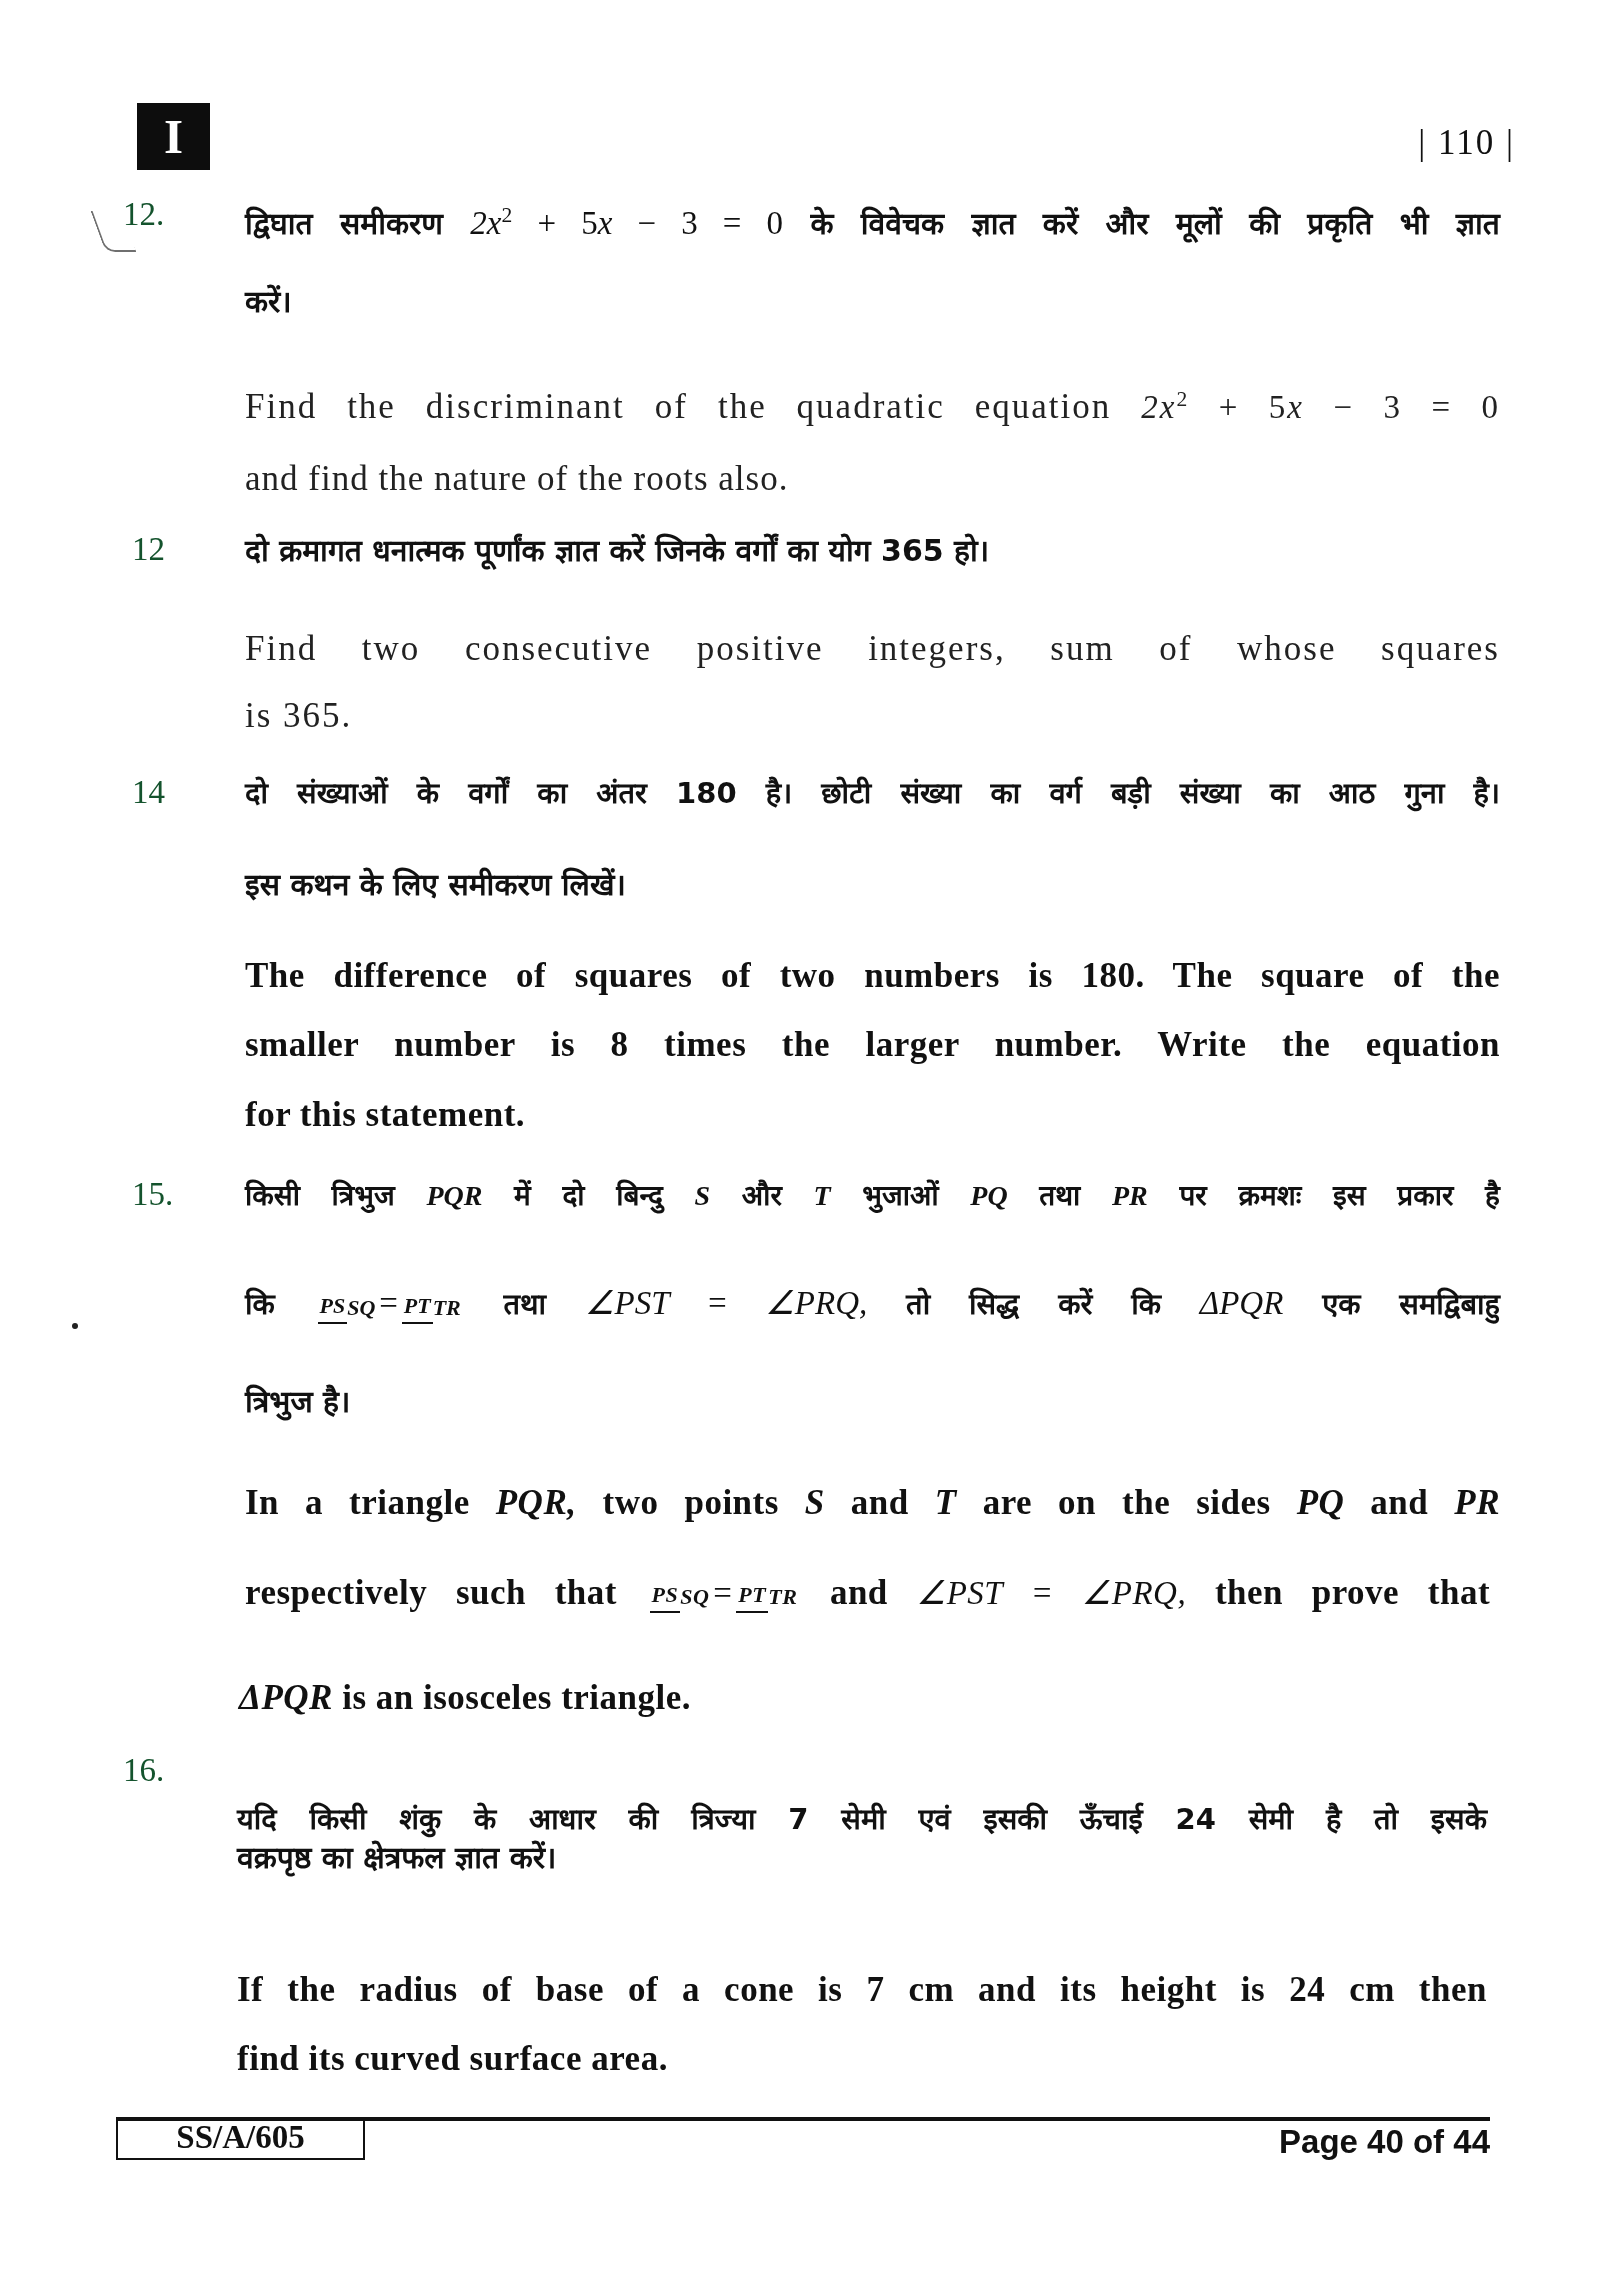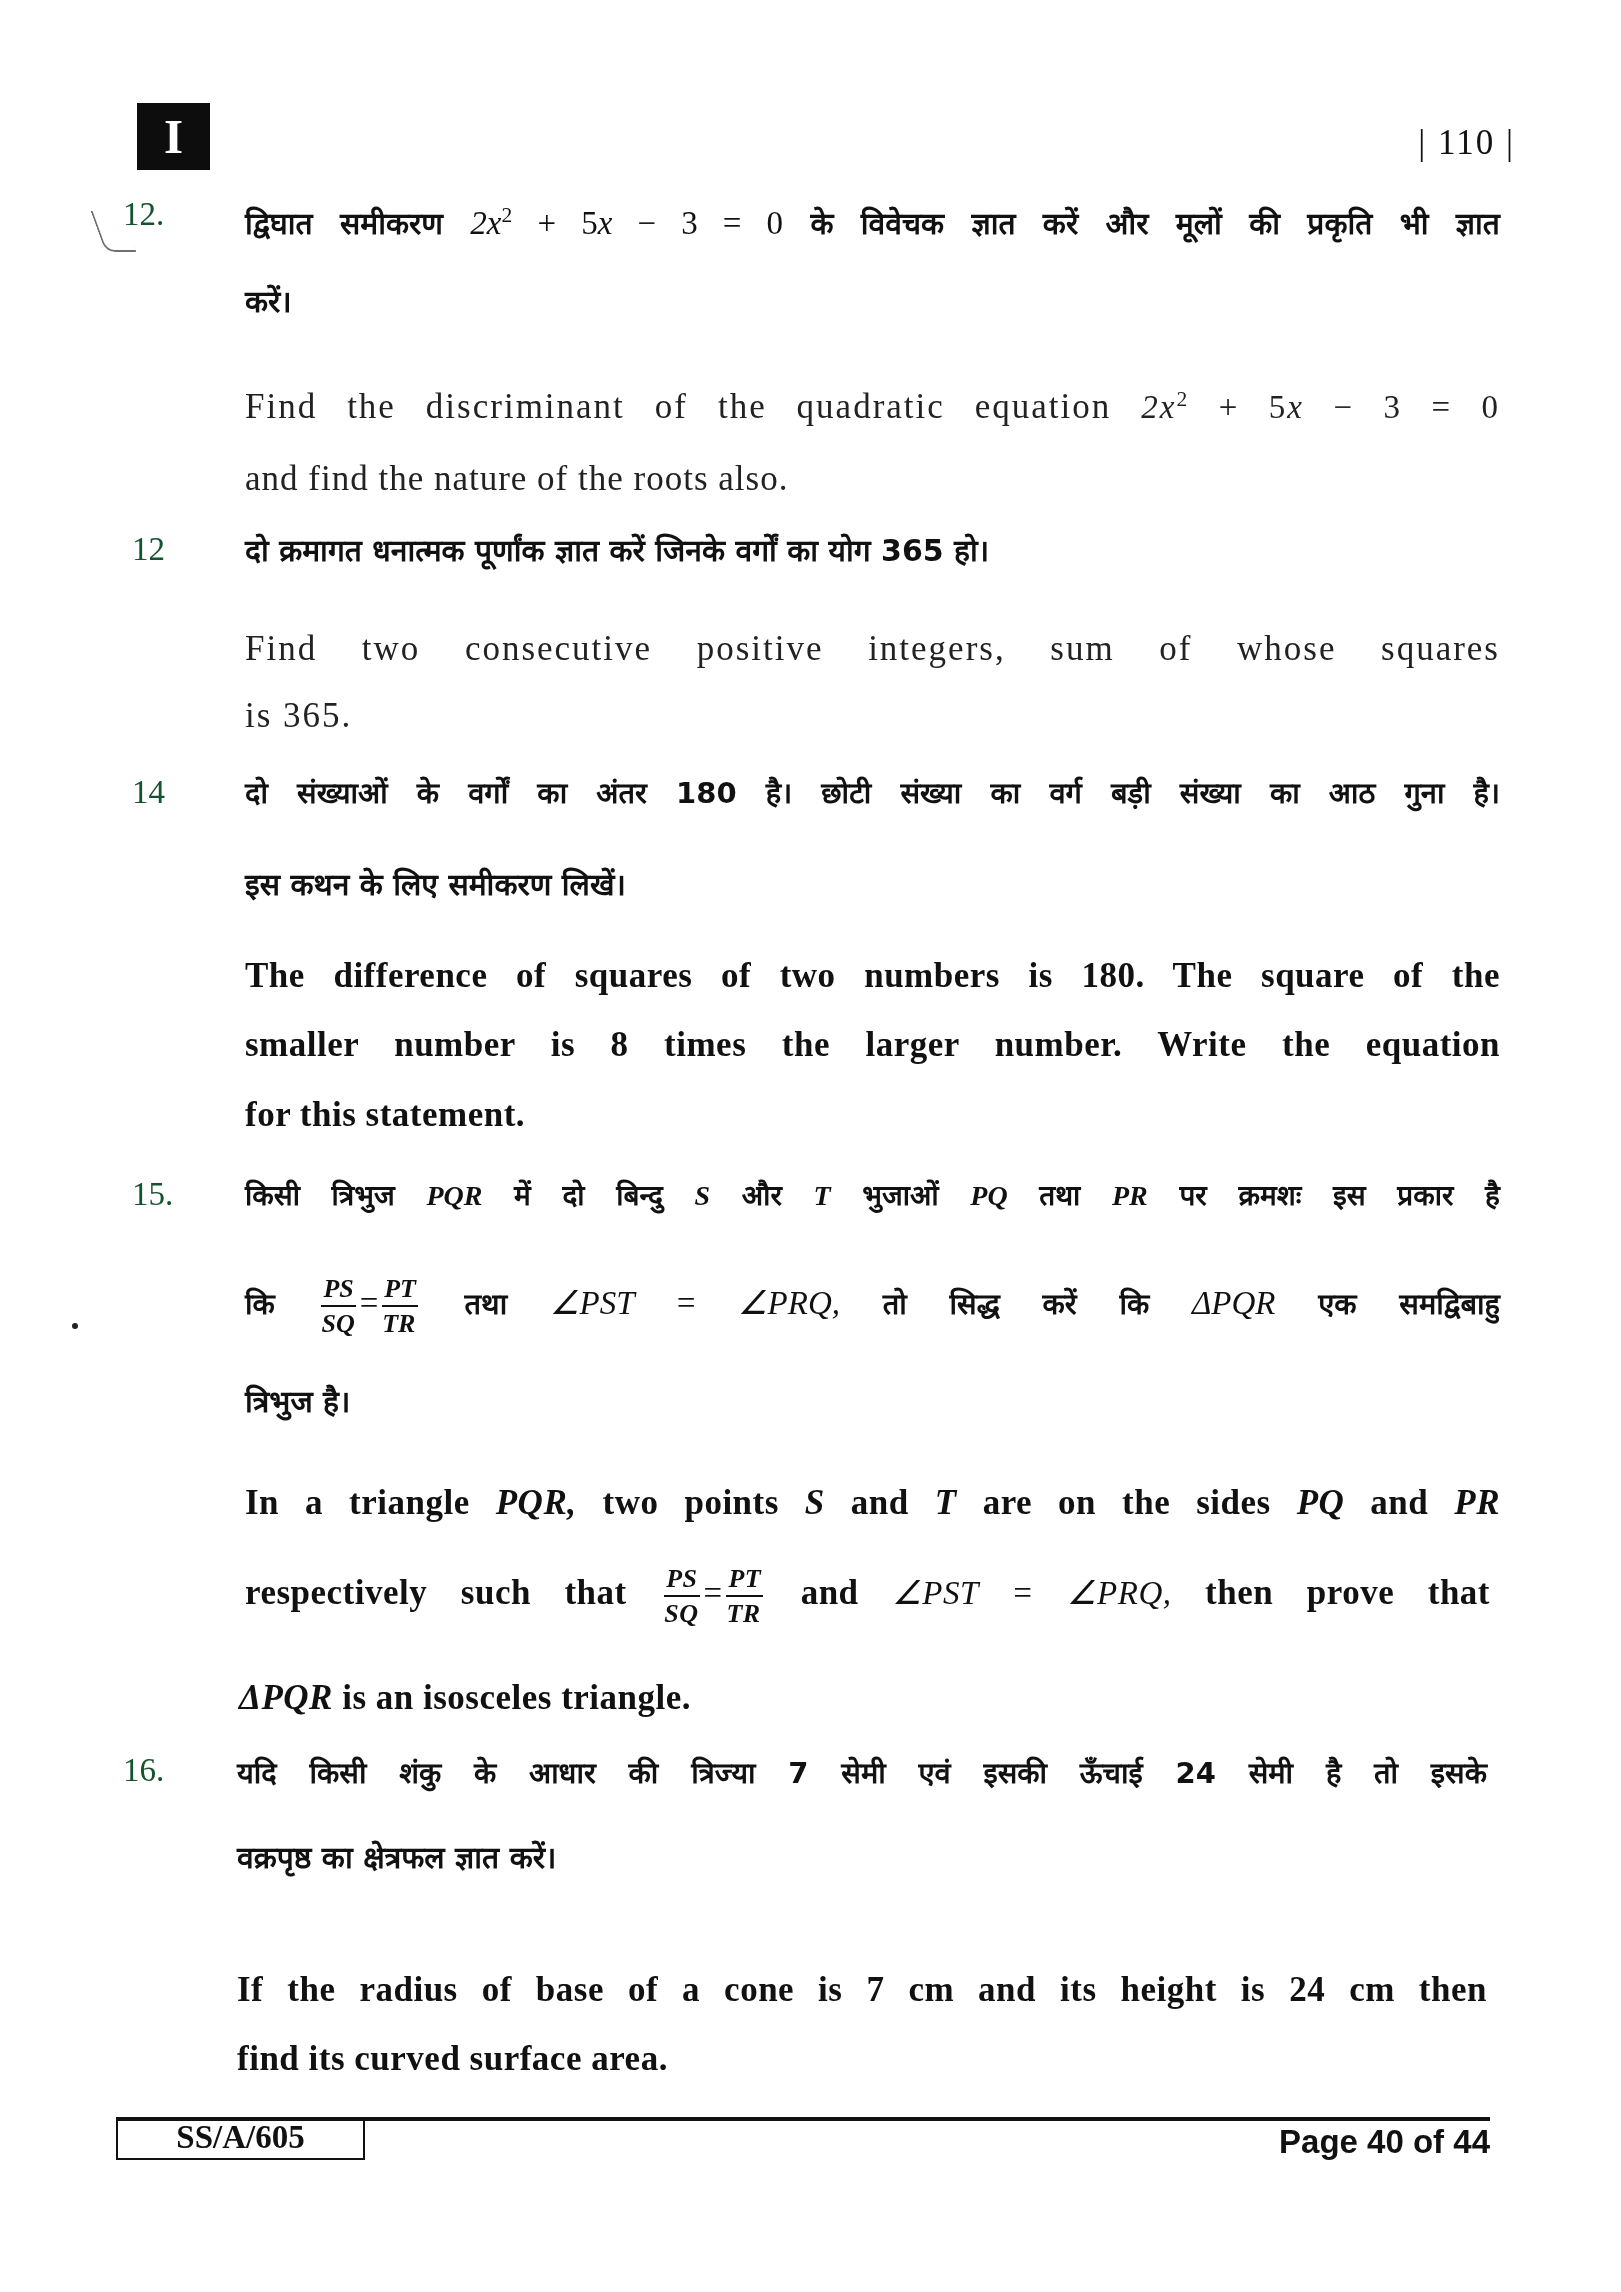--- a/index.html
+++ b/index.html
@@ -10,22 +10,22 @@
                  color:#fff; font-family:"Liberation Serif", serif; font-weight:bold;
                  font-size:49px; display:flex; align-items:center; justify-content:center; }
   .marks { right:106px; top:123px; font-size:35px; font-family:"Liberation Serif", serif; letter-spacing:2px; }
   .qnum { left:132px; font-size:33px; font-family:"Liberation Serif", serif; color:#14532d; }
   .line { left:245px; width:1255px; font-size:33px; line-height:39px; white-space:nowrap; }
   .hi { font-weight:bold; font-family:"DejaVu Sans", sans-serif; font-size:30px; }
   .en { font-family:"Liberation Serif", serif; font-size:35px; font-weight:bold; letter-spacing:0.5px; }
   .en.light { font-weight:normal; letter-spacing:2px; color:#222; }
   .justify { text-align:justify; text-align-last:justify; }
   i.m { font-family:"Liberation Serif", serif; }
-  .frac { display:inline-flex; flex-direction:column; align-items:flex-start; vertical-align:middle;
-          font-style:italic; font-family:"Liberation Serif", serif; font-size:26px; line-height:33px; margin:0 3.9px; }
+  .frac { display:inline-flex; flex-direction:row; align-items:flex-end; vertical-align:middle;
+          font-style:italic; font-family:"Liberation Serif", serif; font-size:22px; line-height:33px; margin:0 3.9px; }
   .frac .num { border-bottom:2px solid #111; padding:0 2px; }
   .eq { font-family:"Liberation Serif", serif; font-weight:normal; font-size:33px; }
   sup { font-size:21.6px; }
   .tick { left:98px; top:211px; width:29px; height:39px; border-left:2px solid #333; border-bottom:2px solid #333;
           transform:skewX(20deg); border-radius:0 0 0 9.8px; opacity:0.7; }
   .dot { left:72px; top:1323px; width:5.9px; height:5.9px; border-radius:50%; background:#222; }
   .footer-rule { left:116px; top:2117px; width:1374px; height:3.9px; background:#111; }
   .footer-code { left:116px; top:2117px; width:245px; height:41px; border:2px solid #111; border-top:none;
                  font-family:"Liberation Serif", serif; font-weight:bold; font-size:33px;
                  display:flex; align-items:center; justify-content:center;text-align:right; }
@@ -130,21 +130,21 @@
     <span>then prove that</span>
   </div>
   <div class="abs line en" style="top:1678px;left:239px">
     <i class="m">ΔPQR</i>
     <span>is an isosceles triangle.</span>
   </div>
 </div>
 
 <div>
   <div class="abs qnum" style="top:1752px;left:123px">16.</div>
-  <div class="abs line hi justify" style="top:1754px;left:237px;width:1250px;font-size:29px">यदि किसी शंकु के आधार की त्रिज्या 7 सेमी एवं इसकी ऊँचाई 24 सेमी है तो इसके</div>
+  <div class="abs line hi justify" style="top:1800px;left:237px;width:1250px;font-size:29px">यदि किसी शंकु के आधार की त्रिज्या 7 सेमी एवं इसकी ऊँचाई 24 सेमी है तो इसके</div>
   <div class="abs line hi" style="top:1838px;left:237px">वक्रपृष्ठ का क्षेत्रफल ज्ञात करें।</div>
   <div class="abs line en justify" style="top:1970px;left:237px;width:1250px">If the radius of base of a cone is 7 cm and its height is 24 cm  then</div>
   <div class="abs line en" style="top:2039px;left:237px">find its curved surface area.</div>
 </div>
 
 <div class="abs footer-rule"></div>
 <div class="abs footer-code">
   <span>SS/A/605</span>
 </div>
 <div class="abs footer-page">Page 40 of 44</div>

